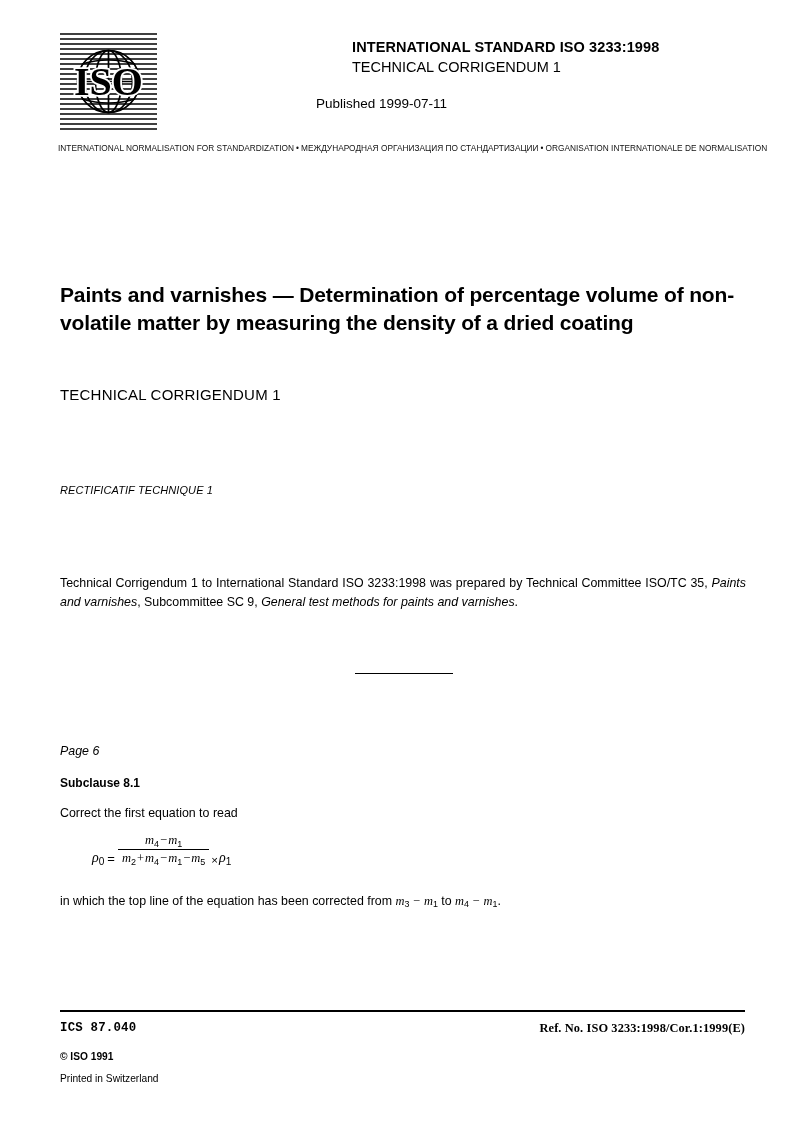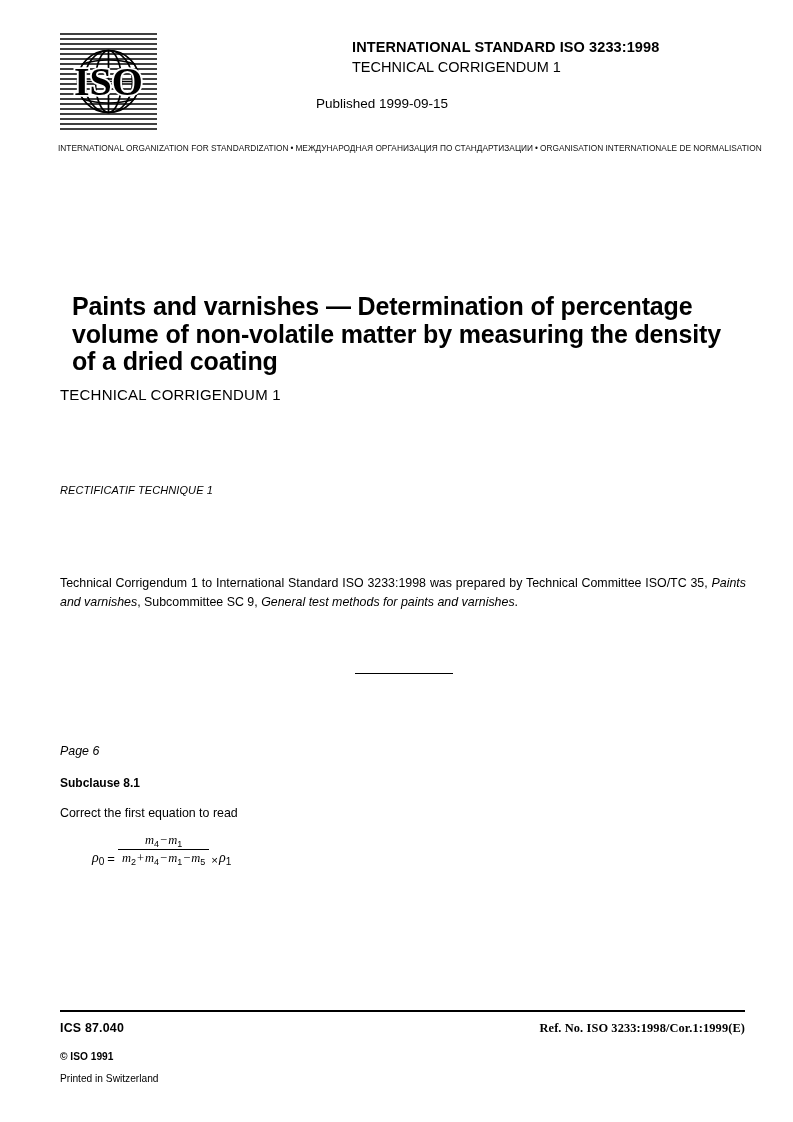--- a/index.html
+++ b/index.html
@@ -79,25 +79,25 @@
   }
 
   
   .title-block {
     position: absolute;
     left: 60px;
     top: 281px;
     width: 690px;
   }
   .main-title {
-    font-size: 25px;
+    font-size: 21px;
     font-weight: bold;
     line-height: 27.5px;
     letter-spacing: -0.15px;
-    margin: 12px;
+    margin: 0;
   }
   .sub-title-en {
     position: absolute;
     left: 60px;
     top: 386px;
     font-size: 15px;
     font-weight: normal;
     letter-spacing: 0.2px;
   }
   .sub-title-fr {
@@ -235,20 +235,21 @@
     height: 2.2px;
     background: #000;
   }
   .ics {
     position: absolute;
     left: 60px;
     top: 1021px;
     font-size: 12.4px;
     font-weight: bold;
     letter-spacing: 0.2px;
+    font-family: Liberation Mono, monospace;
   }
   .refno {
     position: absolute;
     right: 48px;
     top: 1021px;
     font-size: 12.4px;
     font-weight: bold;
     letter-spacing: 0.1px;
     white-space: nowrap;
     font-family: Liberation Serif, serif;
@@ -313,24 +314,24 @@
 
         <text x="48.5" y="62" text-anchor="middle" font-family="Liberation Serif, serif" font-size="40" font-weight="bold" fill="#000000" stroke="#ffffff" stroke-width="3.6" paint-order="stroke fill" letter-spacing="0">ISO</text>
       </svg>
     </div>
 
     <div class="header-titles">
       <div class="std-line1">INTERNATIONAL STANDARD ISO 3233:1998</div>
       <div class="std-line2">TECHNICAL CORRIGENDUM 1</div>
     </div>
 
-    <div class="published">Published 1999-09-15</div>
+    <div class="published">Published 1999-07-11</div>
 
     <div class="org-line">
-      <span>INTERNATIONAL ORGANIZATION FOR STANDARDIZATION</span><span class="org-sep">•</span><span>МЕЖДУНАРОДНАЯ ОРГАНИЗАЦИЯ ПО СТАНДАРТИЗАЦИИ</span><span class="org-sep">•</span><span>ORGANISATION INTERNATIONALE DE NORMALISATION</span>
+      <span>INTERNATIONAL NORMALISATION FOR STANDARDIZATION</span><span class="org-sep">•</span><span>МЕЖДУНАРОДНАЯ ОРГАНИЗАЦИЯ ПО СТАНДАРТИЗАЦИИ</span><span class="org-sep">•</span><span>ORGANISATION INTERNATIONALE DE NORMALISATION</span>
     </div>
   </div>
 
   <div class="title-block">
     <h1 class="main-title">Paints and varnishes — Determination of percentage volume of non-volatile matter by measuring the density of a dried coating</h1>
   </div>
 
   <div class="sub-title-en">TECHNICAL CORRIGENDUM 1</div>
   <div class="sub-title-fr-2">RECTIFICATIF TECHNIQUE 1</div>
 
@@ -347,20 +348,21 @@
     <span class="eq-eq">=</span>
     <span class="frac">
       <span class="frac-num">m<sub>4</sub><span class="op">−</span>m<sub>1</sub></span>
       <span class="frac-bar"></span>
       <span class="frac-den">m<sub>2</sub><span class="op">+</span>m<sub>4</sub><span class="op">−</span>m<sub>1</sub><span class="op">−</span>m<sub>5</sub></span>
     </span>
     <span class="eq-times">×</span>
     <span class="eq-rho"><span>ρ</span><sub>1</sub></span>
   </div>
 
+  <div class="which-text"><span>in which the top line of the equation has been corrected from </span><span class="mvar">m<sub>3</sub> − m<sub>1</sub></span><span> to </span><span class="mvar">m<sub>4</sub> − m<sub>1</sub></span><span>.</span></div>
 
   <div class="footer-rule"></div>
   <div class="ics">ICS  87.040</div>
   <div class="refno">Ref. No. ISO 3233:1998/Cor.1:1999(E)</div>
   <div class="copyright">©  ISO 1991</div>
   <div class="printed">Printed in Switzerland</div>
 
 </div>
 
 </body></html>

